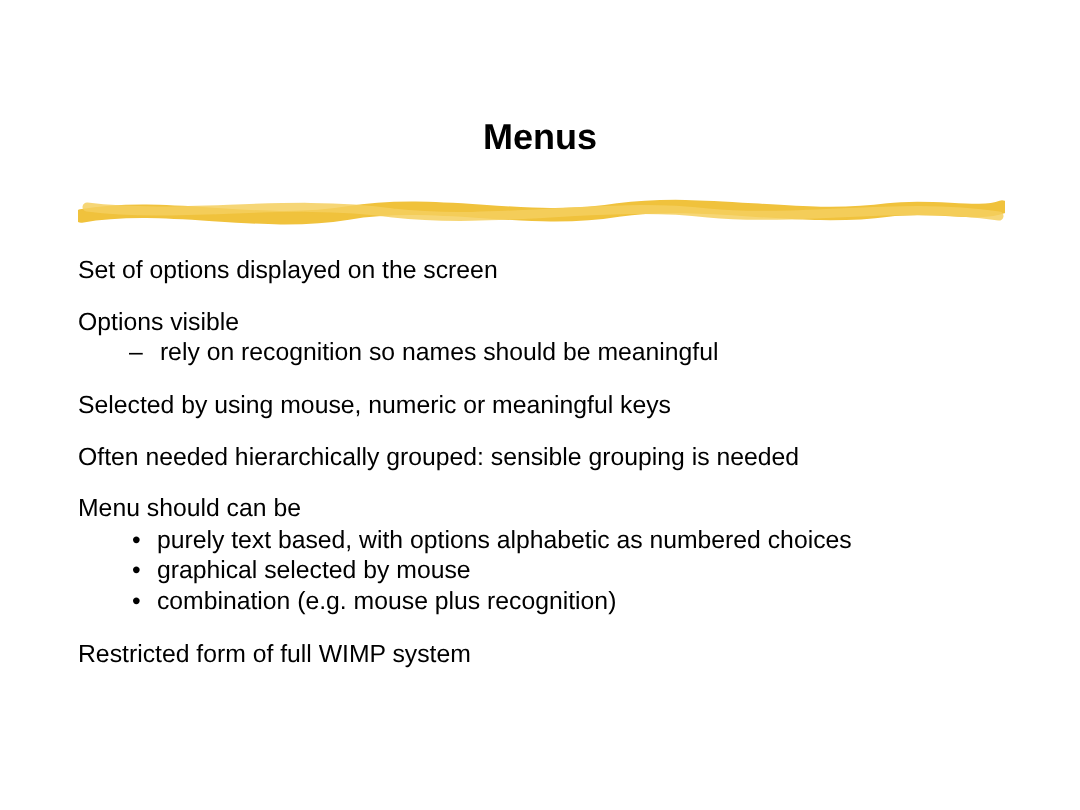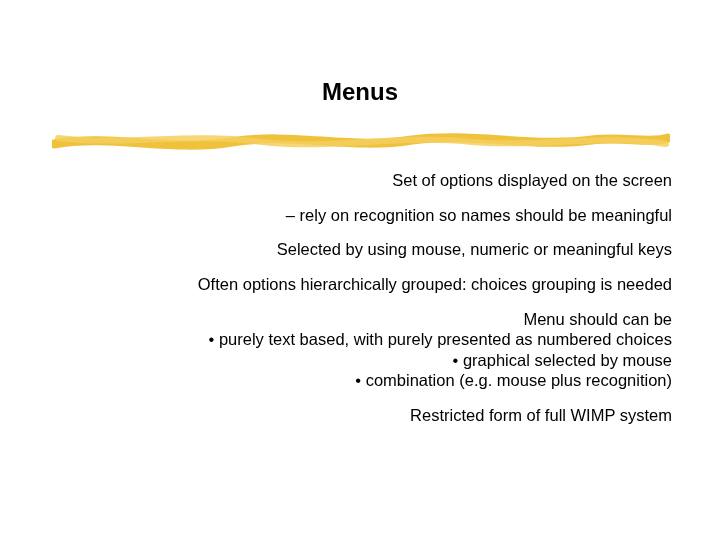--- a/index.html
+++ b/index.html
@@ -33,21 +33,20 @@
     width: 618px;
     height: 32px;
   }
   .content {
     position: absolute;
     top: 170px;
     left: 52px;
     width: 620px;
     font-size: 16.5px;
     line-height: 1.25;
-    text-align: right;
   }
   .block {
     margin-bottom: 14px;
   }
   .sub {
     padding-left: 36px;
   }
   .dash::before {
     content: "–";
     display: inline-block;
@@ -70,30 +69,31 @@
   <svg class="underline" viewBox="0 0 618 32" preserveAspectRatio="none">
     <path d="M2 20 C 60 10, 120 28, 180 18 C 240 8, 300 26, 360 16 C 420 8, 480 24, 540 16 C 570 12, 600 20, 616 14" stroke="#f0c23c" stroke-width="9" fill="none" stroke-linecap="round"></path>
     <path d="M6 14 C 70 22, 140 8, 210 18 C 280 26, 350 10, 420 18 C 480 24, 550 10, 614 20" stroke="#f4cf5e" stroke-width="6" fill="none" stroke-linecap="round" opacity="0.85"></path>
   </svg>
 
   <div class="content">
 
     <div class="block">Set of options displayed on the screen</div>
 
     <div class="block">
+      <div>Options visible</div>
       <div class="sub dash"><span> rely on recognition so names should be meaningful</span></div>
     </div>
 
     <div class="block">Selected by using mouse, numeric or meaningful keys</div>
 
-    <div class="block">Often options hierarchically grouped: choices grouping is needed</div>
+    <div class="block">Often needed hierarchically grouped: sensible grouping is needed</div>
 
     <div class="block">
       <div>Menu should can be</div>
-      <div class="sub dot"><span> purely text based, with purely presented as numbered choices</span></div>
+      <div class="sub dot"><span> purely text based, with options alphabetic as numbered choices</span></div>
       <div class="sub dot"><span> graphical selected by mouse</span></div>
       <div class="sub dot"><span> combination  (e.g. mouse plus recognition)</span></div>
     </div>
 
     <div class="block">Restricted form of full WIMP system</div>
 
   </div>
 
 </div>
 

